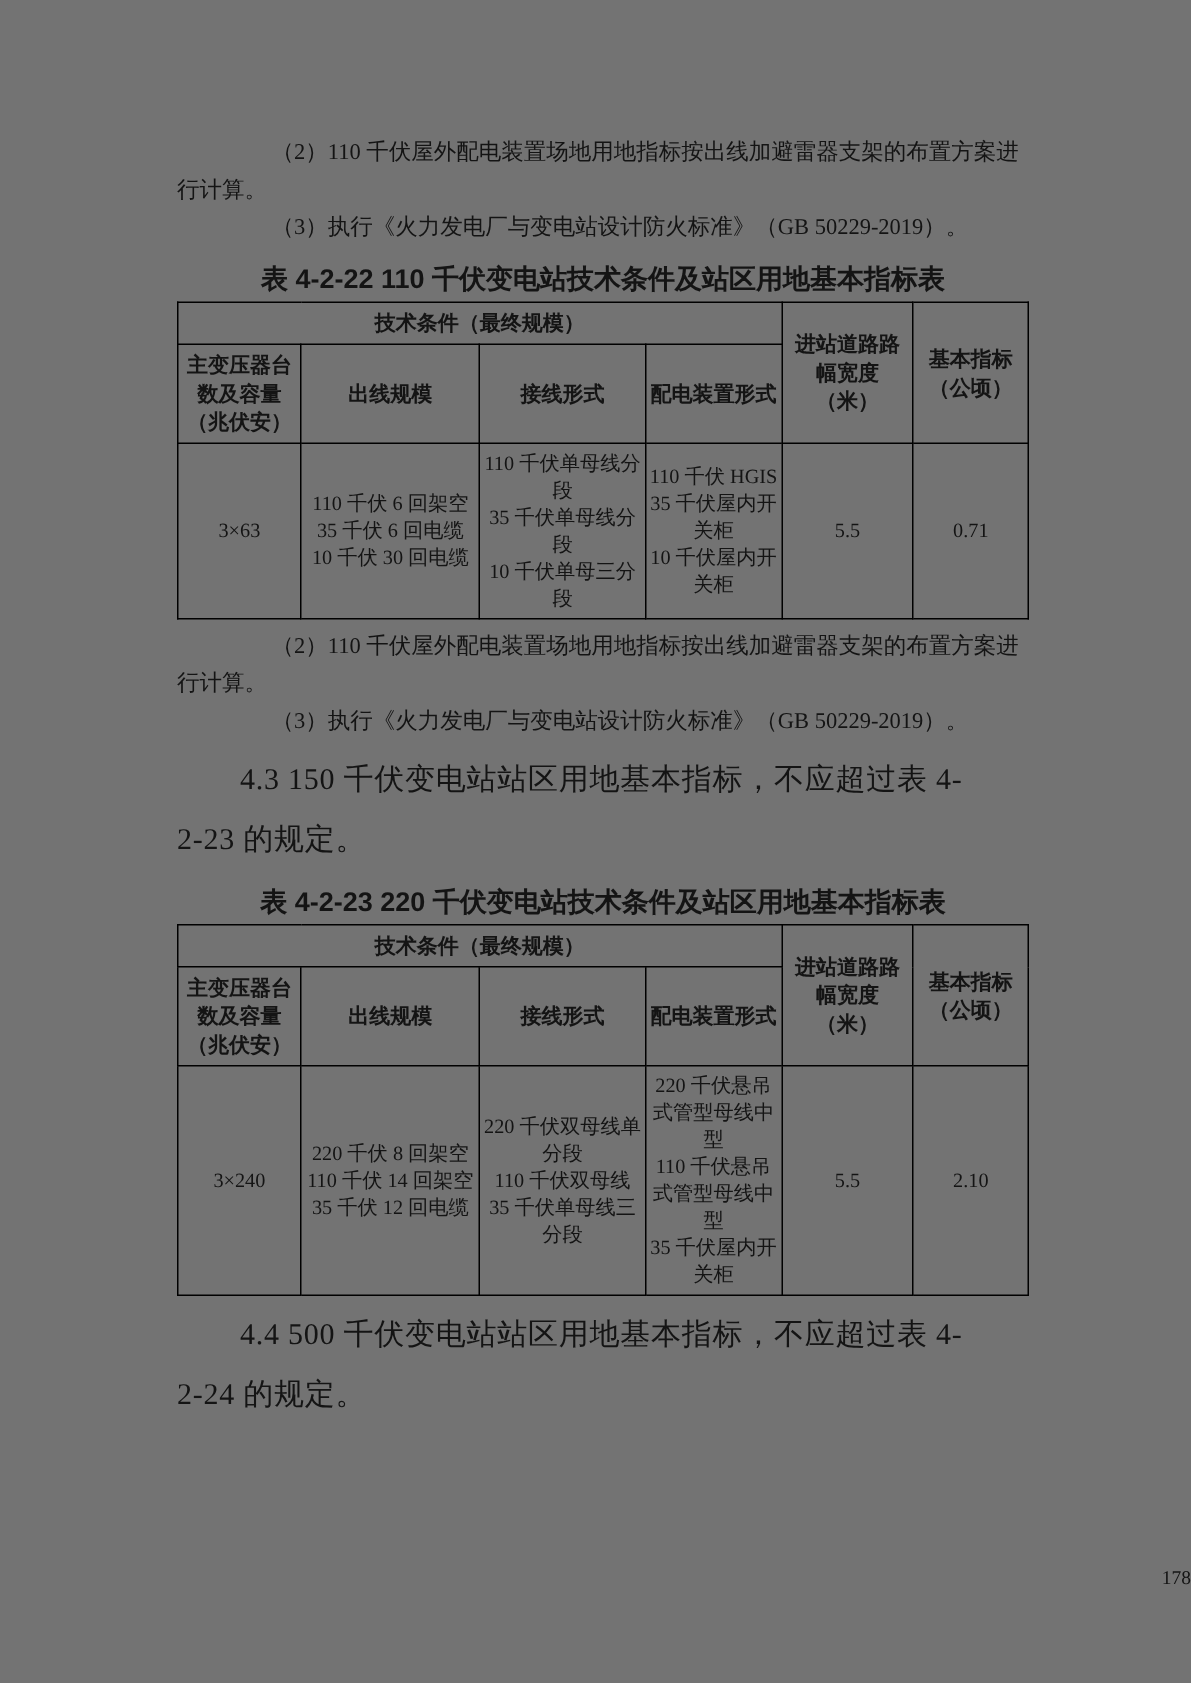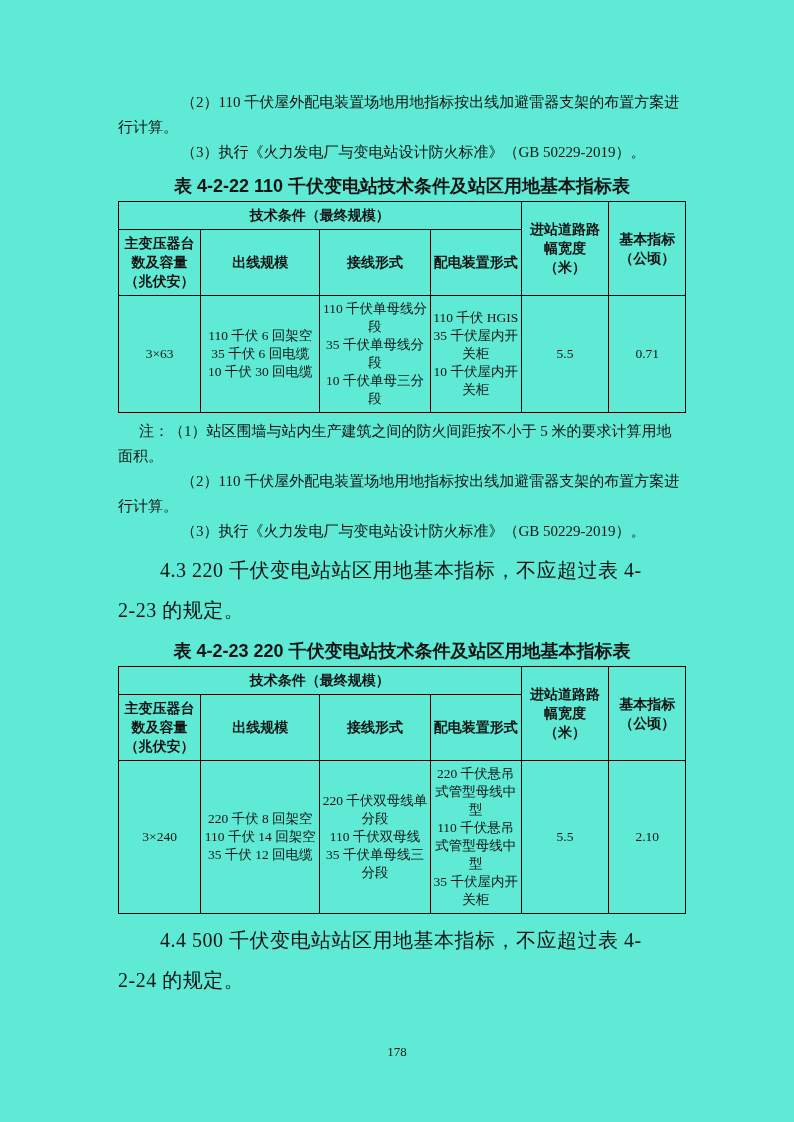--- a/index.html
+++ b/index.html
@@ -2,21 +2,21 @@
 <html><head>
 <meta charset="utf-8">
 <style>
   * { box-sizing: border-box; }
   html, body { margin: 0; padding: 0; background: #ffffff; }
   .page {
     position: relative;
     width: 794px;
     height: 1122px;
     margin: 0 auto;
-    background: #5eead4;
+    background: #737373;
     color: #141414;
     padding: 90px 108px 0 118px;
     overflow: hidden;
     font-family: "Liberation Serif", serif;
   }
   .para {
     margin: 0;
     font-size: 15px;
     line-height: 25px;
     text-indent: 4.2em;
@@ -69,21 +69,21 @@
     font-size: 15px;
     line-height: 25px;
   }
   .note-first { text-indent: 1.4em; }
   .note-rest  { text-indent: 4.2em; }
   .page-number {
     position: absolute;
     bottom: 62px;
     left: 0;
     right: 0;
-    text-align: center;
+    text-align: right;
     font-size: 13px;
     font-family: "Liberation Serif", serif;
   }
 </style>
 </head>
 <body>
 
 <div class="page">
 
   <p class="para">（2）110 千伏屋外配电装置场地用地指标按出线加避雷器支架的布置方案进行计算。</p>
@@ -124,26 +124,25 @@
         <td>110 千伏 HGIS
 35 千伏屋内开关柜
 10 千伏屋内开关柜</td>
         <td>5.5</td>
         <td>0.71</td>
       </tr>
     </tbody>
   </table>
 
   <div class="notes">
-    <p class="note note-first">注：（1）站区围墙与站内生产建筑之间的防火间距按不小于 5 米的要求计算用地面积。</p>
     <p class="note note-rest">（2）110 千伏屋外配电装置场地用地指标按出线加避雷器支架的布置方案进行计算。</p>
     <p class="note note-rest">（3）执行《火力发电厂与变电站设计防火标准》（GB 50229-2019）。</p>
   </div>
 
-  <p class="heading">4.3 220 千伏变电站站区用地基本指标，不应超过表 4-
+  <p class="heading">4.3 150 千伏变电站站区用地基本指标，不应超过表 4-
 2-23 的规定。</p>
 
   <p class="table-title">表 4-2-23 220 千伏变电站技术条件及站区用地基本指标表</p>
 
   <table class="spec">
     <colgroup>
       <col style="width:14.5%">
         <col style="width:21%">
         <col style="width:19.5%">
       <col style="width:16%">

